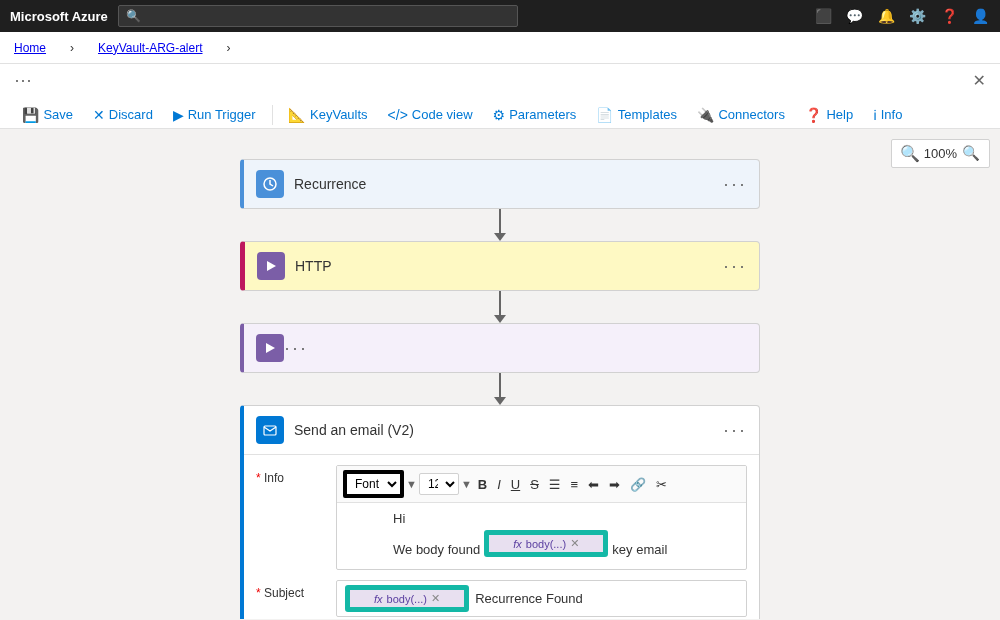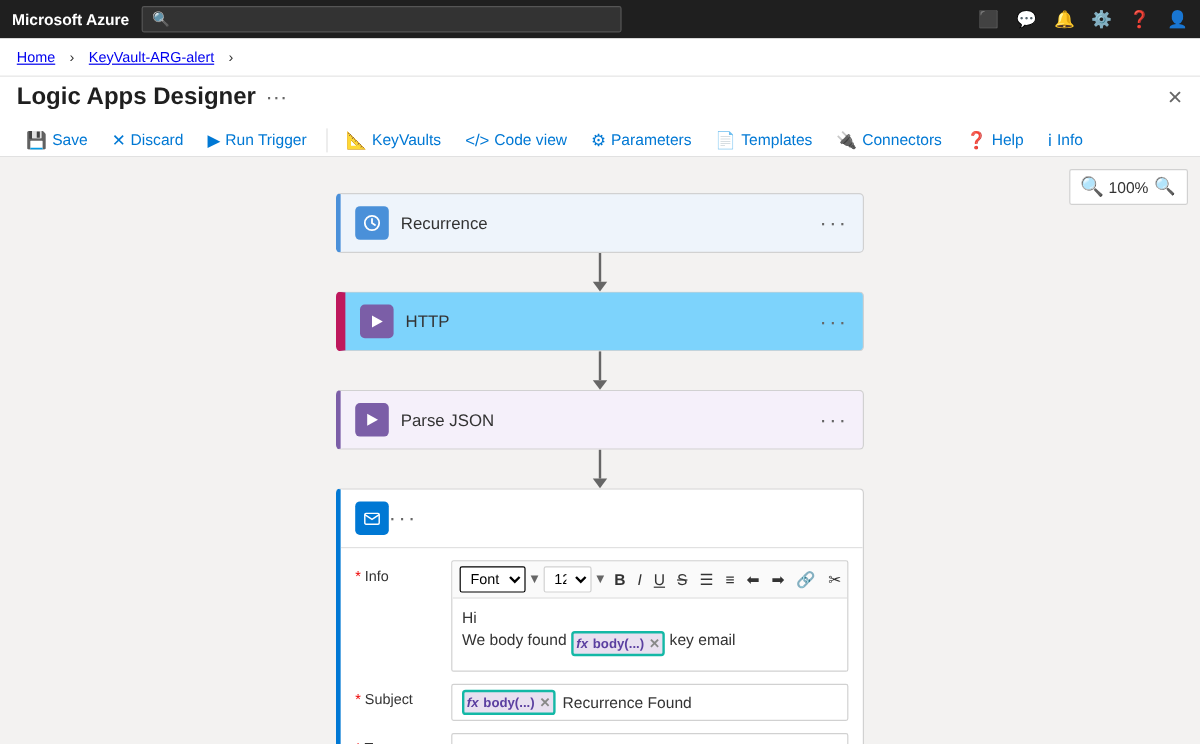--- a/index.html
+++ b/index.html
@@ -34,21 +34,21 @@
     
     .breadcrumb-bar {
       background: white;
       height: 32px;
       display: flex;
       align-items: center;
       padding: 0 14px;
       font-size: 12px;
       color: #0078d4;
       border-bottom: 1px solid #e1e1e1;
-      gap: 12px;
+      gap: 24px;
     }
     .breadcrumb-bar span { color: #333; }
     .breadcrumb-sep { color: #666; }
 
     
     .page-header {
       background: white;
       padding: 6px 14px 0 14px;
       border-bottom: 1px solid #e1e1e1;
     }
@@ -119,21 +119,21 @@
     .steps-container {
       display: flex;
       flex-direction: column;
       align-items: center;
       width: 100%;
       padding-top: 10px;
     }
 
     
     .step-card {
-      width: 440px;
+      width: 520px;
       border-radius: 4px;
       border: 1px solid #d1d1d1;
       background: white;
       margin-bottom: 0;
       overflow: hidden;
     }
     .step-header {
       display: flex;
       align-items: center;
       padding: 10px 12px;
@@ -218,21 +218,21 @@
       display: flex;
       align-items: center;
       gap: 2px;
       padding: 4px 6px;
       border-bottom: 1px solid #e1e1e1;
       background: #fafafa;
     }
     .editor-font {
       font-size: 12px;
       padding: 2px 4px;
-      border: 1px solid #000000;
+      border: 4px solid #000000;
       border-radius: 2px;
       background: white;
     }
     .editor-size {
       font-size: 12px;
       width: 40px;
       padding: 2px 4px;
       border: 1px solid #d1d1d1;
       border-radius: 2px;
       background: white;
@@ -243,34 +243,33 @@
       cursor: pointer;
       font-size: 13px;
       padding: 2px 4px;
       color: #333;
     }
     .editor-content {
       padding: 8px;
       font-size: 13px;
       min-height: 60px;
     }
-    .editor-line { margin-bottom: 4px; display: flex; align-items: flex-start; gap: 4px; flex-wrap: wrap; }
+    .editor-line { margin-bottom: 4px; display: flex; align-items: flex-end; gap: 4px; flex-wrap: wrap; margin-left: 48px; }
 
     
     .token-chip {
       display: inline-flex;
       align-items: center;
       gap: 2px;
       background: #e8e0f0;
-      border: 2px solid #14b8a6;
+      border: 5px solid #14b8a6;
       border-radius: 3px;
-      padding: 2px 2px;
+      padding: 2px 24px;
       font-size: 11px;
       color: #5b3fa0;
-      font-weight: bold;
     }
     .token-chip .fx { font-size: 11px; color: #5b3fa0; font-style: italic; margin-right: 2px; }
     .token-close { cursor: pointer; color: #888; font-size: 11px; margin-left: 2px; }
 
     
     .subject-field {
       flex: 1;
       border: 1px solid #d1d1d1;
       border-radius: 2px;
       padding: 4px 8px;
@@ -302,21 +301,20 @@
 
 <div class="breadcrumb-bar">
   <a href="#">Home</a>
   <span class="breadcrumb-sep">›</span>
   <a href="#">KeyVault-ARG-alert</a>
   <span class="breadcrumb-sep">›</span>
 </div>
 
 <div class="page-header">
   <div class="page-title-row">
-    <h1 class="page-title">Logic Apps Designer</h1>
     <span class="page-title-dots">···</span>
     <span class="close-btn">✕</span>
   </div>
   <div class="toolbar">
     <button class="toolbar-btn">
       <span class="btn-icon">💾</span>
       <span>Save</span>
     </button>
     <button class="toolbar-btn">
       <span class="btn-icon">✕</span>
@@ -380,21 +378,21 @@
           <span class="step-title">Recurrence</span>
           <span class="step-menu">···</span>
         </div>
       </div>
 
       <div class="arrow-down">
         <div class="arrow-line"></div>
         <div class="arrow-head"></div>
       </div>
 
-      <div class="step-card step-http" style="border-left:8px solid #be185d; background:#7dd3fc;">
+      <div class="step-card step-http" style="border-left:5px solid #be185d; background:#fef9c3;">
         <div class="step-header">
           <div class="step-icon" style="background:#7b5ea7;">
             <svg width="16" height="16" viewBox="0 0 16 16" fill="white">
               <polygon points="4,3 13,8 4,13" fill="white"></polygon>
             </svg>
           </div>
           <span class="step-title">HTTP</span>
           <span class="step-menu">···</span>
         </div>
       </div>
@@ -404,38 +402,38 @@
         <div class="arrow-head"></div>
       </div>
 
       <div class="step-card step-parsejson" style="border-left:4px solid #7b5ea7; background:#f5f0fa;">
         <div class="step-header">
           <div class="step-icon" style="background:#7b5ea7;">
             <svg width="16" height="16" viewBox="0 0 16 16" fill="white">
               <polygon points="4,3 13,8 4,13" fill="white"></polygon>
             </svg>
           </div>
-          <span class="step-title">Parse JSON</span>
           <span class="step-menu">···</span>
         </div>
       </div>
 
       <div class="arrow-down">
         <div class="arrow-line"></div>
         <div class="arrow-head"></div>
       </div>
 
       <div class="step-card step-email" style="border-left:4px solid #0078d4; background:white;">
         <div class="step-header">
           <div class="step-icon" style="background:#0078d4;">
             <svg width="16" height="16" viewBox="0 0 16 16" fill="white">
               <rect x="2" y="4" width="12" height="9" rx="1" fill="none" stroke="white" stroke-width="1.2"></rect>
               <polyline points="2,5 8,9 14,5" stroke="white" stroke-width="1.2" fill="none"></polyline>
             </svg>
           </div>
+          <span class="step-title">Send an email (V2)</span>
           <span class="step-menu">···</span>
         </div>
 
         <div class="step-body">
 
           <div class="field-row">
             <div class="field-label">
               <span style="color:#e00;">*</span>
               <span>Info</span>
             </div>

